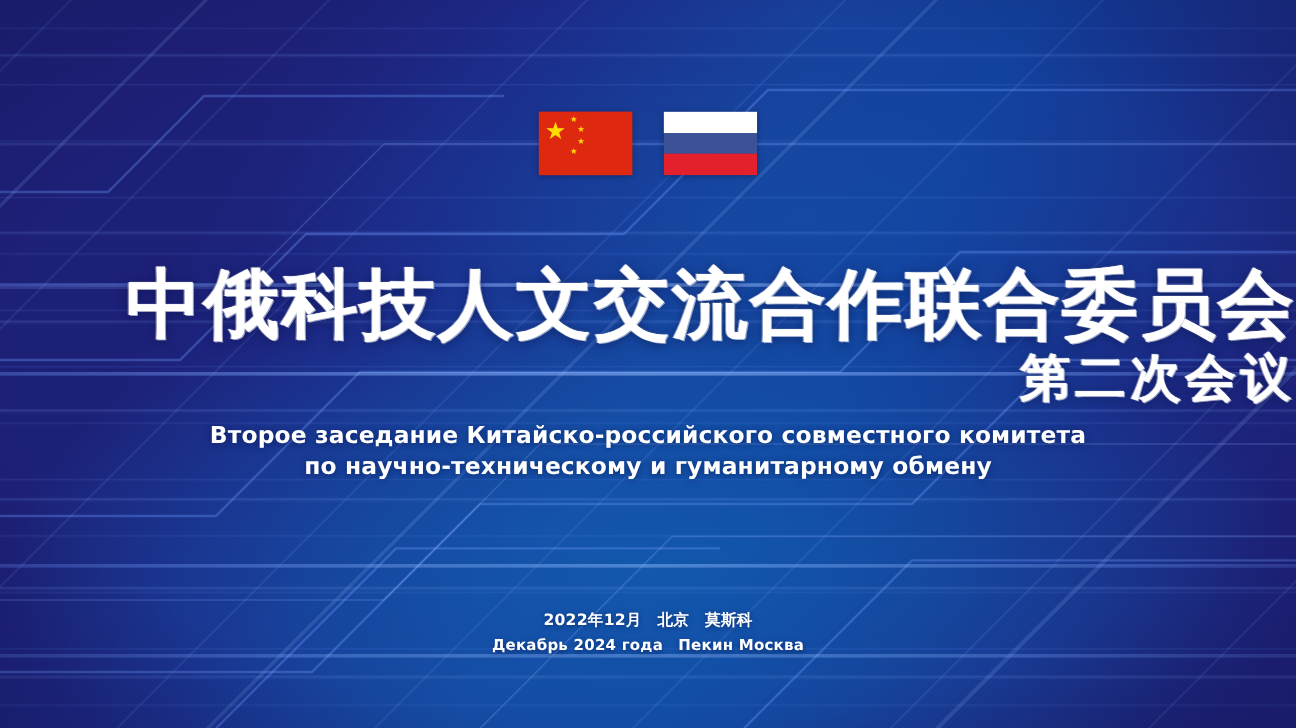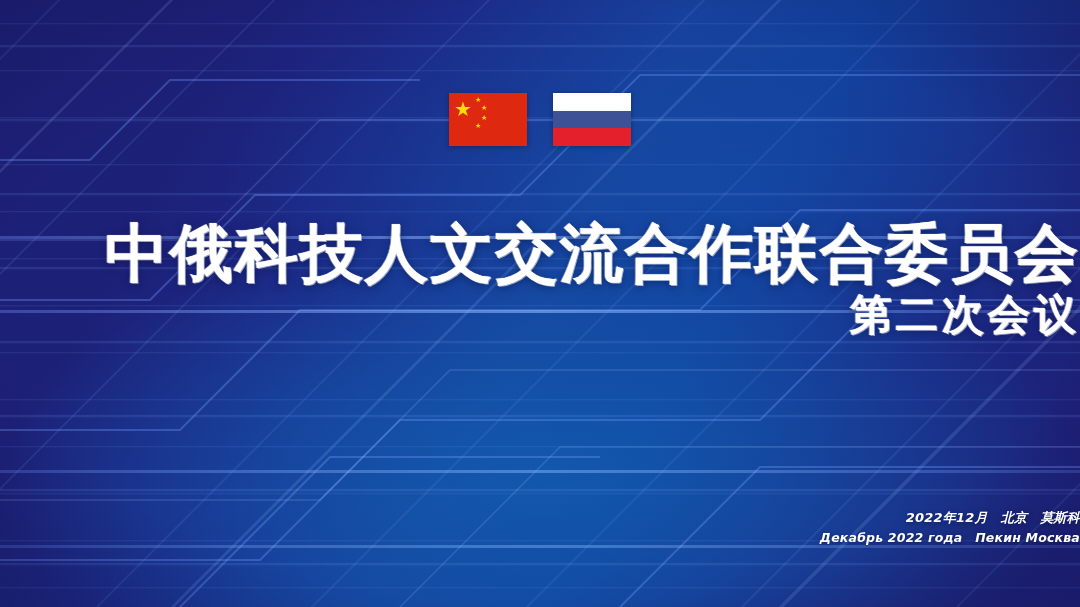--- a/index.html
+++ b/index.html
@@ -153,23 +153,22 @@
     letter-spacing: 0.1px;
     text-shadow: 0 1px 5px rgba(8,18,70,0.55);
     white-space: nowrap;
   }
 
   
   .footer-block {
     position: absolute;
     top: 508px;
     left: 0; right: 0;
-    text-align: right;
+    text-align: center;
     z-index: 6;
-    font-style: italic;
   }
   .footer-line {
     color: #ffffff;
     font-family: "DejaVu Sans", "Liberation Sans", sans-serif;
     font-weight: 700;
     font-size: 13px;
     line-height: 1.55;
     letter-spacing: 0.2px;
     text-shadow: 0 1px 4px rgba(8,18,70,0.55);
     white-space: pre;
@@ -227,19 +226,23 @@
       <div class="band band-blue"></div>
       <div class="band band-red"></div>
     </div>
   </div>
 
   <div class="title-block">
     <div class="title-cn-1">中俄科技人文交流合作联合委员会</div>
     <div class="title-cn-2">第二次会议</div>
   </div>
 
+  <div class="subtitle-block">
+    <div class="subtitle-ru">Второе заседание Китайско-российского совместного комитета</div>
+    <div class="subtitle-ru">по научно-техническому и гуманитарному обмену</div>
+  </div>
 
   <div class="footer-block">
     <div class="footer-line">2022年12月　北京　莫斯科</div>
-    <div class="footer-line ru">Декабрь 2022 года　Пекин Москва</div>
+    <div class="footer-line ru">Декабрь 2024 года　Пекин Москва</div>
   </div>
 
 </div>
 
 </body></html>

